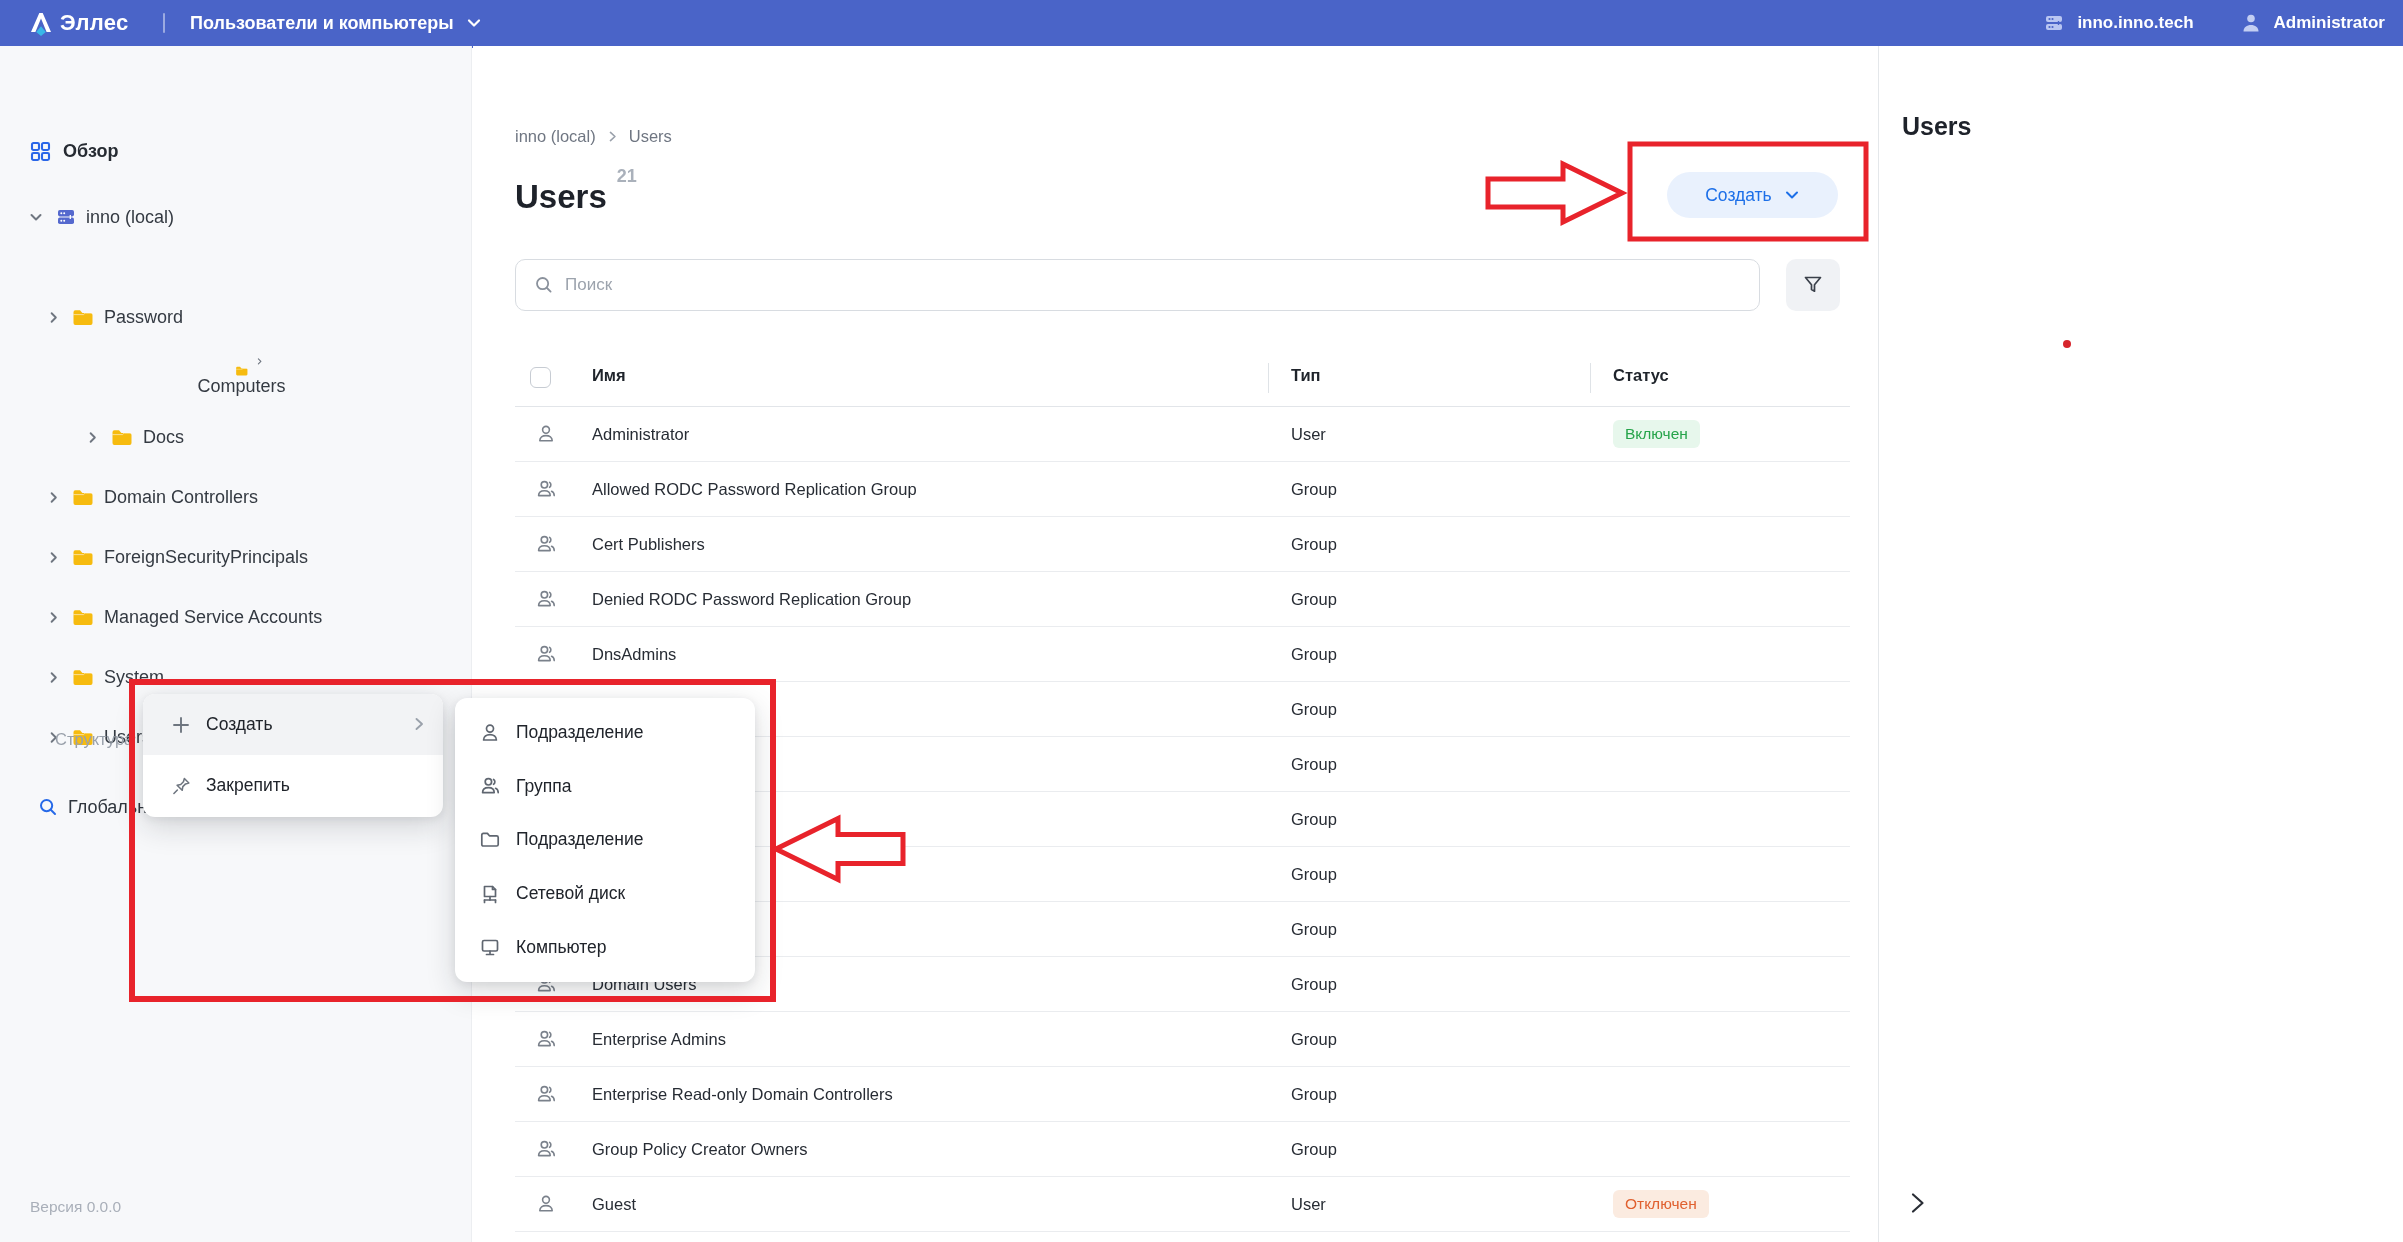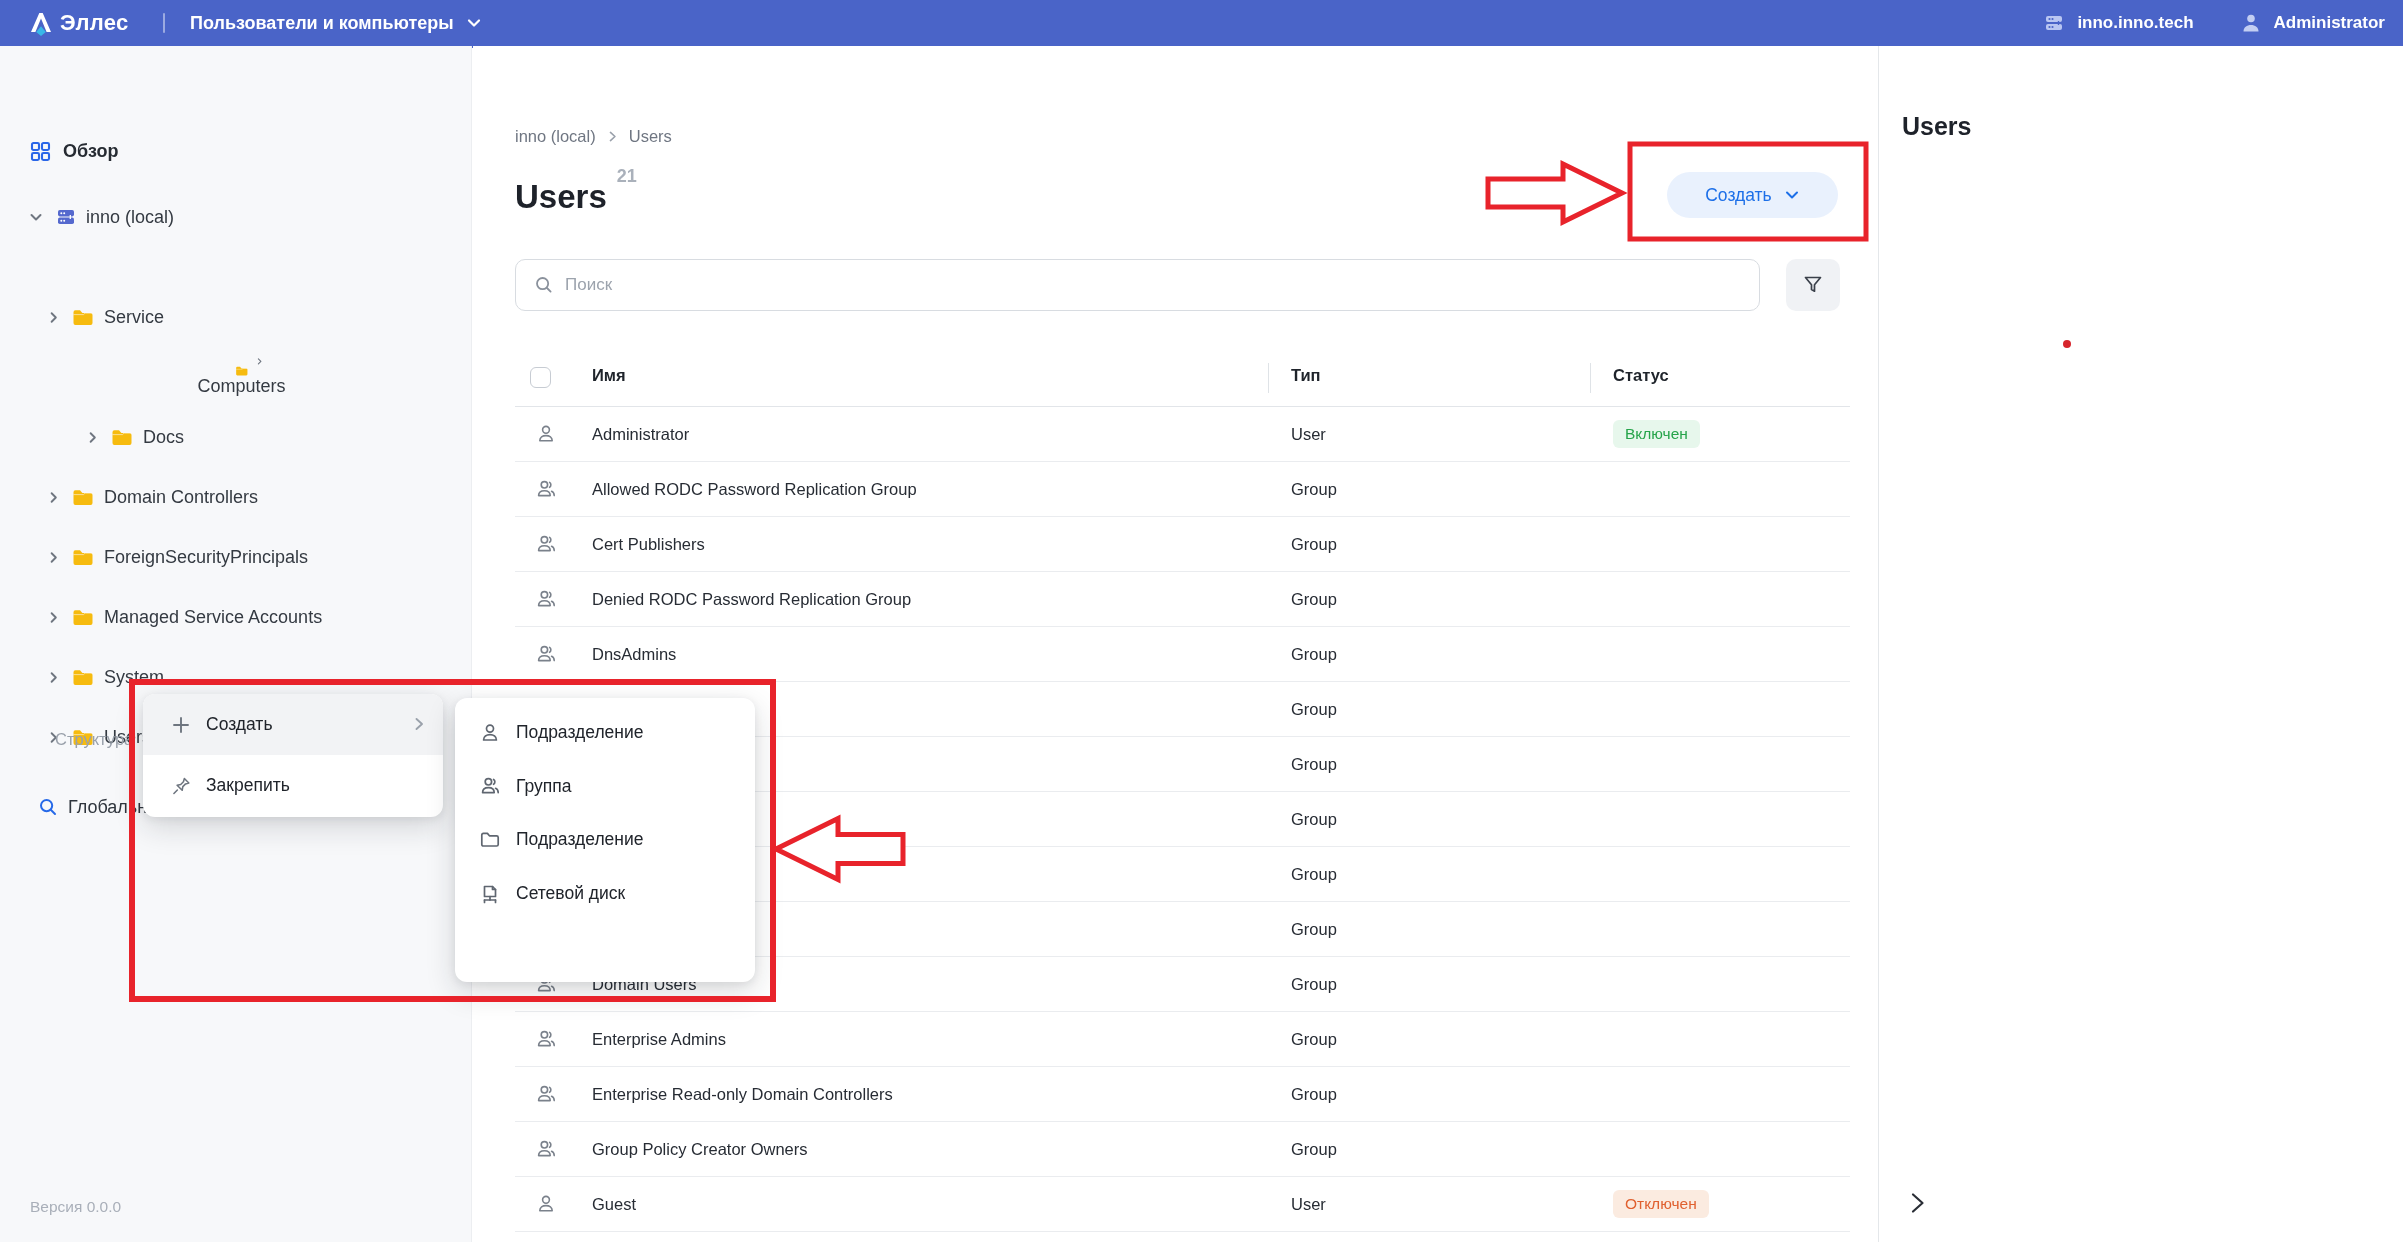--- a/index.html
+++ b/index.html
@@ -143,21 +143,21 @@
     </div>
 
     <div class="nav-row" style="top:251px;">
       <svg style="margin-left:46px;" width="15" height="15" viewBox="0 0 16 16">
           <polyline points="6,3.5 10.5,8 6,12.5" class="icon-stroke" stroke="#6f7680" stroke-width="2"></polyline>
         </svg>
       <svg style="margin-left:11px;" width="21" height="17" viewBox="0 0 21 17">
           <path d="M1.5 3.2 q0-1.9 1.9-1.9 h4.6 l2.4 2.8 h8.2 q1.9 0 1.9 1.9 v8 q0 1.9-1.9 1.9 H3.4 q-1.9 0-1.9-1.9 Z" fill="#f6bb0f"></path>
           <path d="M1.5 5.6 h10 l1.6-1.5 h7.4" stroke="#ffffff" stroke-width="1" fill="none" opacity=".55"></path>
         </svg>
-      <span class="tree-txt" style="margin-left:11px;">Service</span>
+      <span class="tree-txt" style="margin-left:11px;">Password</span>
     </div>
     <div class="nav-row" style="top:311px;flex-direction:column;">
       <svg style="margin-left:46px;" width="15" height="15" viewBox="0 0 16 16">
           <polyline points="6,3.5 10.5,8 6,12.5" class="icon-stroke" stroke="#6f7680" stroke-width="2"></polyline>
         </svg>
       <svg style="margin-left:11px;" width="21" height="17" viewBox="0 0 21 17">
           <path d="M1.5 3.2 q0-1.9 1.9-1.9 h4.6 l2.4 2.8 h8.2 q1.9 0 1.9 1.9 v8 q0 1.9-1.9 1.9 H3.4 q-1.9 0-1.9-1.9 Z" fill="#f6bb0f"></path>
           <path d="M1.5 5.6 h10 l1.6-1.5 h7.4" stroke="#ffffff" stroke-width="1" fill="none" opacity=".55"></path>
         </svg>
       <span class="tree-txt" style="margin-left:11px;">Computers</span>
@@ -528,20 +528,28 @@
       <svg width="22" height="22" viewBox="0 0 22 22">
           <path d="M5.5 3.5 h8 l3 3 v7 h-11 Z" class="icon-stroke" stroke="#5f6670" stroke-width="1.7"></path>
           <path d="M13.5 3.5 v3 h3" class="icon-stroke" stroke="#5f6670" stroke-width="1.7"></path>
           <line x1="11" y1="13.5" x2="11" y2="17" class="icon-stroke" stroke="#5f6670" stroke-width="1.7"></line>
           <line x1="5.5" y1="17" x2="16.5" y2="17" class="icon-stroke" stroke="#5f6670" stroke-width="1.7"></line>
           <line x1="5.5" y1="17" x2="5.5" y2="19.5" class="icon-stroke" stroke="#5f6670" stroke-width="1.7"></line>
           <line x1="16.5" y1="17" x2="16.5" y2="19.5" class="icon-stroke" stroke="#5f6670" stroke-width="1.7"></line>
         </svg>
       <span class="mt">Сетевой диск</span>
     </div>
+    <div class="m2-item">
+      <svg width="22" height="22" viewBox="0 0 22 22">
+          <rect x="3.5" y="4.5" width="15" height="10.5" rx="1.5" class="icon-stroke" stroke="#5f6670" stroke-width="1.7"></rect>
+          <line x1="11" y1="15" x2="11" y2="17.5" class="icon-stroke" stroke="#5f6670" stroke-width="1.7"></line>
+          <line x1="7.5" y1="18.5" x2="14.5" y2="18.5" class="icon-stroke" stroke="#5f6670" stroke-width="1.7"></line>
+        </svg>
+      <span class="mt">Компьютер</span>
+    </div>
   </div>
 
   <svg class="ann" viewBox="0 0 2403 1242">
     <rect x="1630" y="144" width="236" height="95" fill="none" stroke="#e8232b" stroke-width="5"></rect>
     <rect x="132" y="682" width="641" height="317" fill="none" stroke="#e8232b" stroke-width="6"></rect>
     <polygon points="1488,179 1563,179 1563,164 1622,193 1563,222 1563,207 1488,207" fill="#ffffff" stroke="#e8232b" stroke-width="5"></polygon>
     <polygon points="776,849 838,818.5 838,834.5 903,834.5 903,863.5 838,863.5 838,879.5" fill="#ffffff" stroke="#e8232b" stroke-width="5"></polygon>
     <circle cx="2067" cy="344" r="4" fill="#d6252c"></circle>
   </svg>
 

